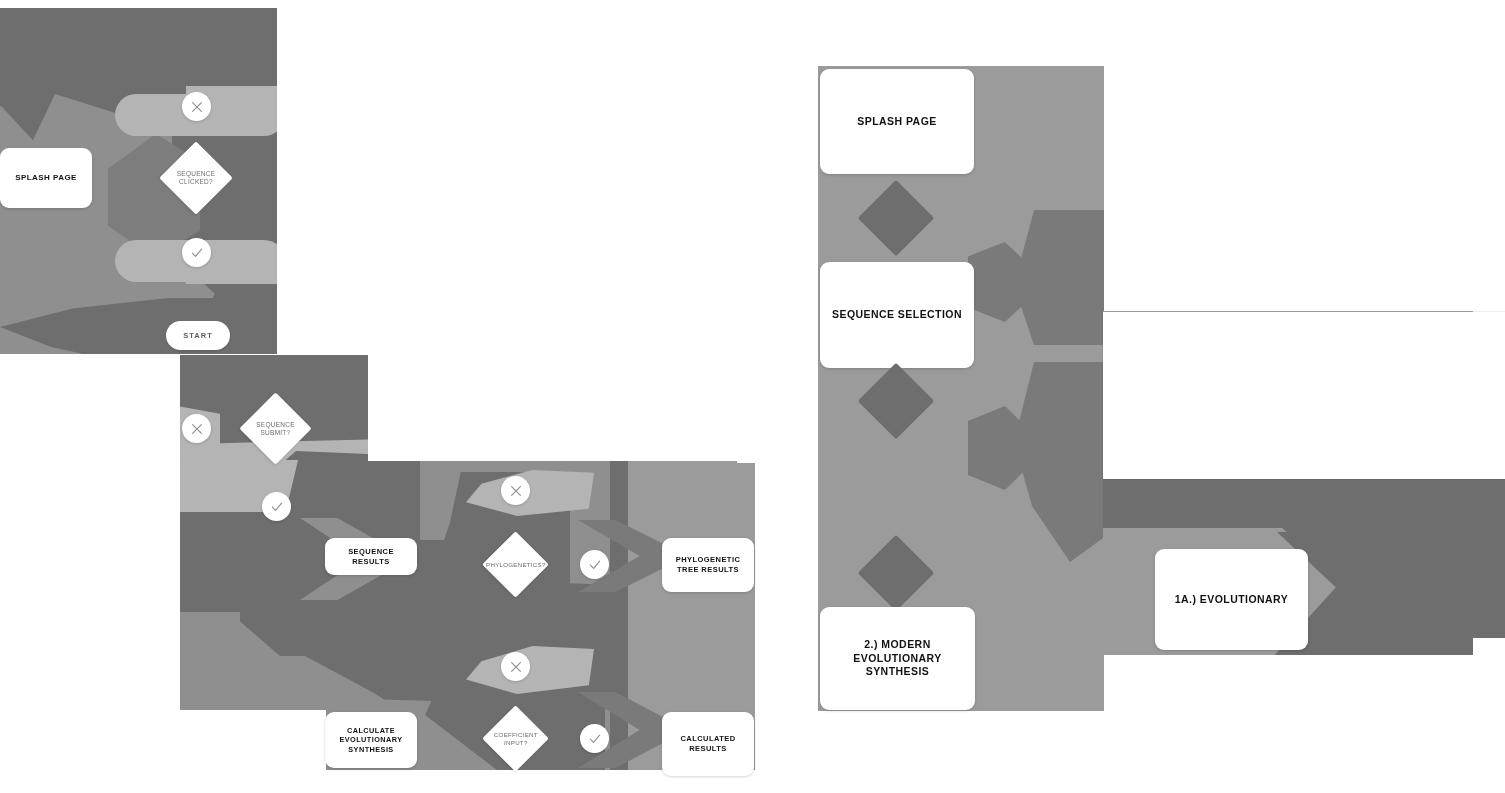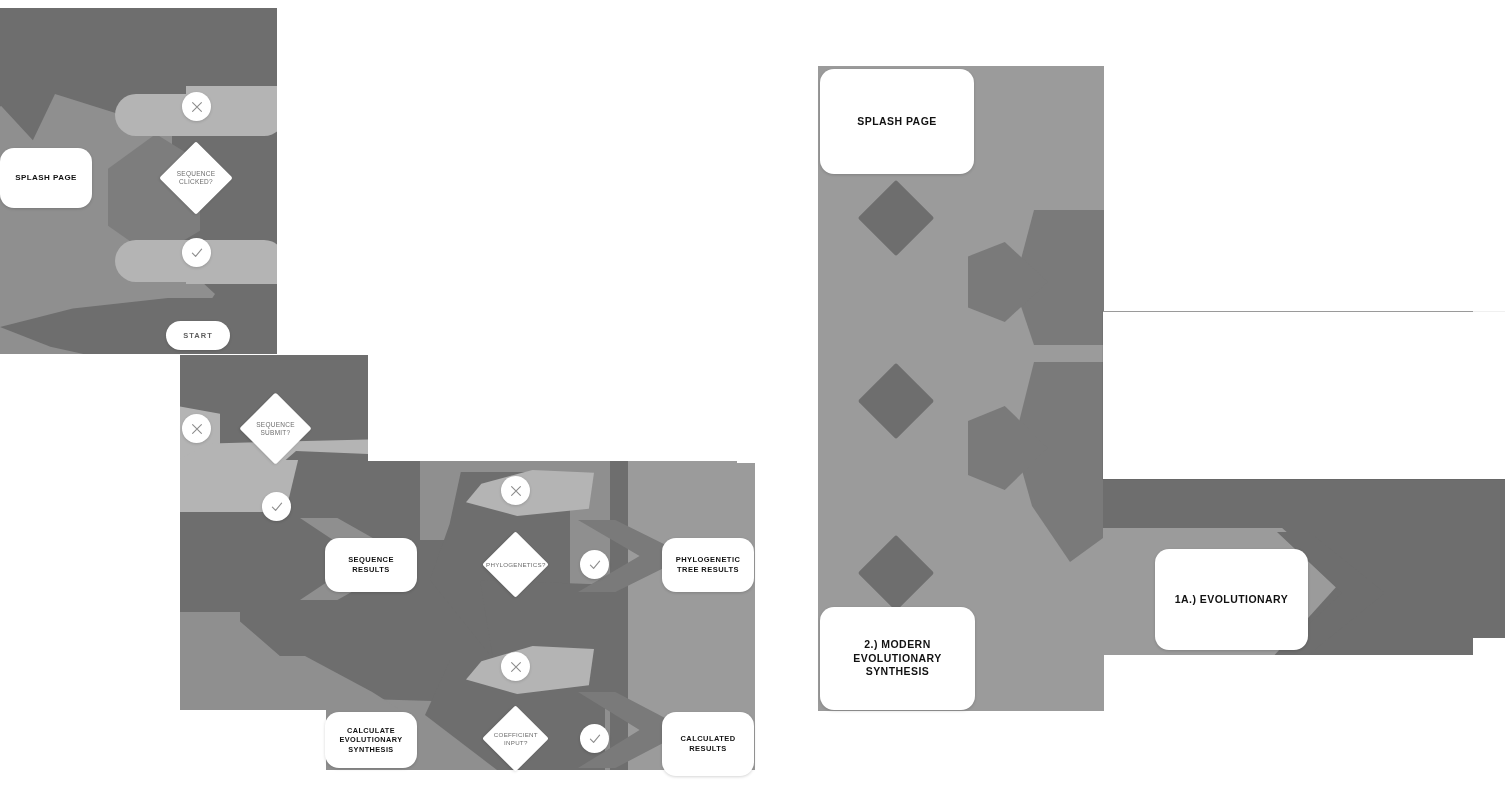--- a/index.html
+++ b/index.html
@@ -7,21 +7,21 @@
        font-family:"Liberation Sans","DejaVu Sans",sans-serif;}
 
   #stage{position:absolute;left:0;top:0;width:1505px;height:793px;overflow:hidden;background:#fff;}
 
   
   .panel{position:absolute;}
   .shape{position:absolute;}
 
   
   .card{
-    position:absolute;background:#ffffff;border-radius:14px;
+    position:absolute;background:#ffffff;border-radius:9px;
     display:flex;align-items:center;justify-content:center;text-align:center;
     color:#111111;font-weight:bold;letter-spacing:.45px;line-height:1.32;
     box-shadow:0 1px 3px rgba(0,0,0,.17);
     padding:4px 4px;box-sizing:border-box;
   }
 
   
   .diamond{
     position:absolute;background:#ffffff;
     transform:rotate(45deg);border-radius:2px;
@@ -165,21 +165,21 @@
     <svg width="14" height="14" viewBox="0 0 14 14">
       <path d="M2.6 2.6 L11.4 11.4 M11.4 2.6 L2.6 11.4" stroke="#8d8d8d" stroke-width="1.1" fill="none" stroke-linecap="round"></path>
     </svg>
   </div>
   <div class="badge" style="left:262px;top:492px;width:29px;height:29px;">
     <svg width="14" height="14" viewBox="0 0 14 14">
       <path d="M2.4 7.2 L5.6 10.4 L11.6 3.2" stroke="#8d8d8d" stroke-width="1.1" fill="none" stroke-linecap="round" stroke-linejoin="round"></path>
     </svg>
   </div>
 
-  <div class="card" style="left:325px;top:538px;width:92px;height:54px;font-size:7.5px;justify-content:center;">
+  <div class="card" style="left:325px;top:538px;width:92px;height:37px;font-size:7.5px;justify-content:center;">
     <span>SEQUENCE RESULTS</span>
   </div>
 
   <div class="diamond" style="left:492px;top:541px;width:47px;height:47px;">
     <span style="font-size:6.2px;width:58px;margin-left:-5px;">
         <span>PHYLOGENETICS?</span>
       </span>
   </div>
 
   <div class="badge" style="left:501px;top:476px;width:29px;height:29px;">
@@ -233,20 +233,23 @@
                 clip-path:polygon(0% 18%,46% 0%,100% 50%,46% 100%,0% 82%);"></div>
   </div>
 
   <div class="card" style="left:820px;top:69px;width:154px;height:105px;font-size:10.5px;">
     <span>SPLASH PAGE</span>
   </div>
   <div class="diamond solid" style="left:869px;top:191px;width:54px;height:54px;">
       <span></span>
     </div>
 
+  <div class="card" style="left:820px;top:262px;width:154px;height:106px;font-size:10.5px;">
+    <span>SEQUENCE SELECTION</span>
+  </div>
   <div class="diamond solid" style="left:869px;top:374px;width:54px;height:54px;">
       <span></span>
     </div>
 
   <div class="diamond solid" style="left:869px;top:546px;width:54px;height:54px;">
       <span></span>
     </div>
 
   <div class="card" style="left:820px;top:607px;width:155px;height:103px;font-size:10.5px;">
     <span>2.) MODERN EVOLUTIONARY SYNTHESIS</span>

